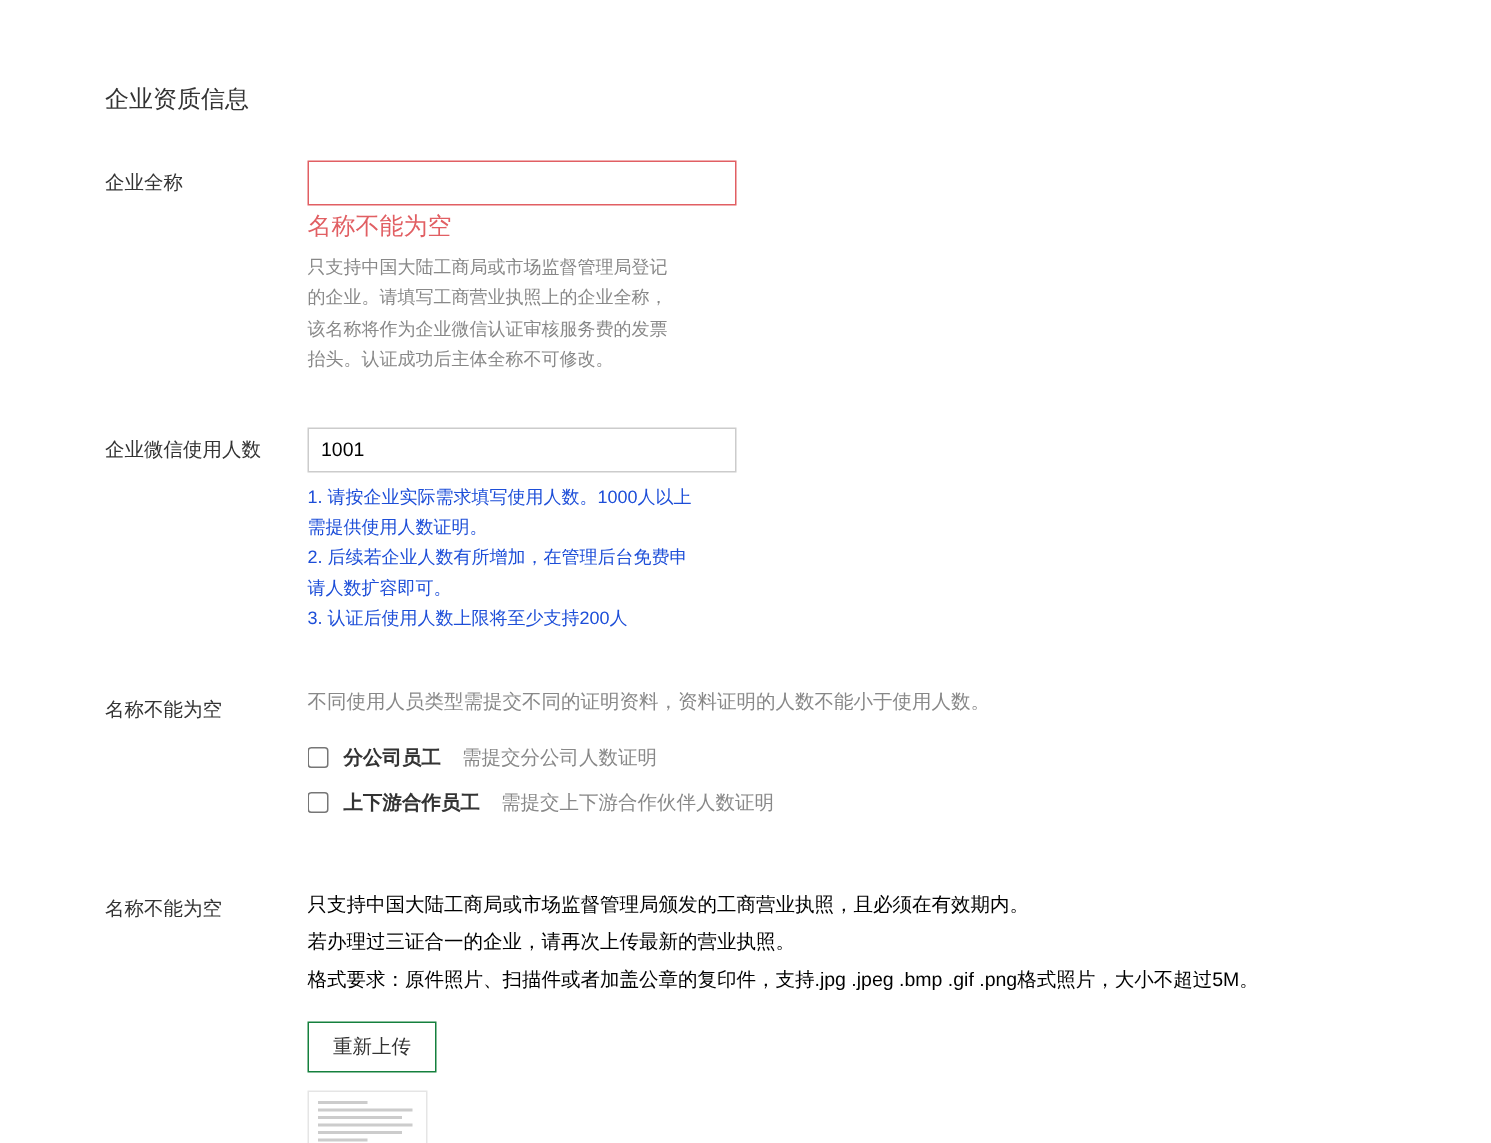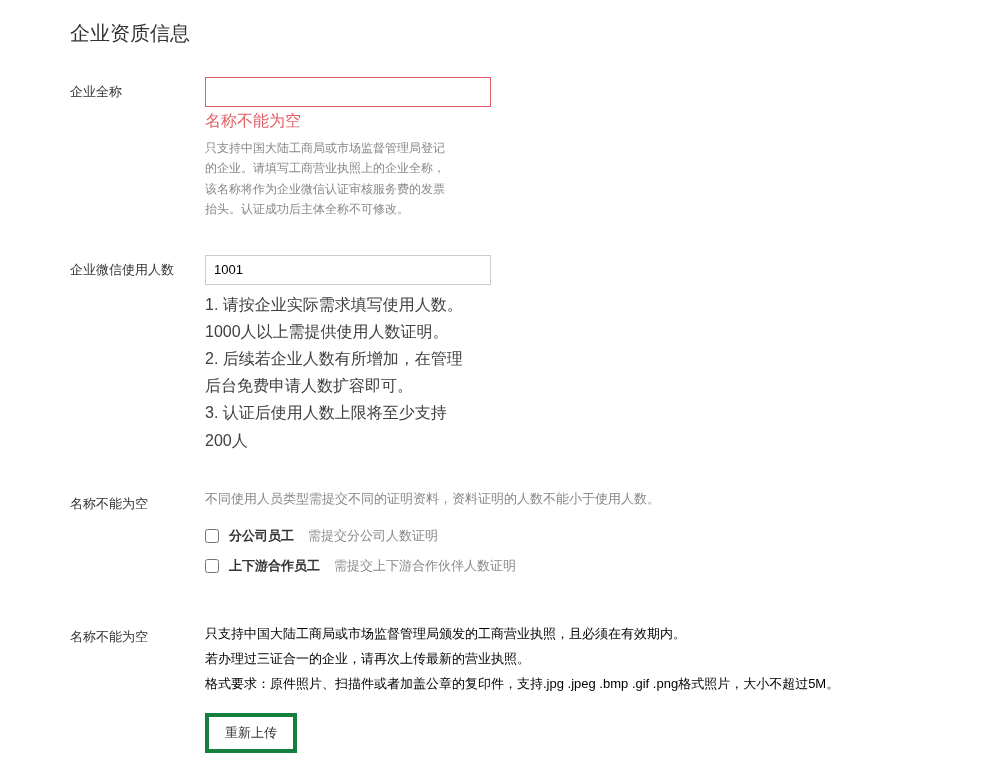--- a/index.html
+++ b/index.html
@@ -5,24 +5,25 @@
     * { box-sizing: border-box; margin: 0; padding: 0; }
     body {
       font-family: -apple-system, BlinkMacSystemFont, "Segoe UI", "Microsoft YaHei", sans-serif;
       font-size: 13px;
       color: #333;
       background: #fff;
       padding: 20px 20px 40px 70px;
       width: 994px;
     }
     .section-title {
-      font-size: 20px;
+      font-size: 16px;
       color: #333;
       margin-bottom: 30px;
       font-weight: normal;
+      margin-top: 36px;
     }
     .form-row {
       display: flex;
       align-items: flex-start;
       margin-bottom: 35px;
     }
     .form-label {
       width: 135px;
       flex-shrink: 0;
       font-size: 13px;
@@ -50,22 +51,22 @@
       margin-top: 4px;
     }
     .help-text {
       color: #888;
       font-size: 12px;
       margin-top: 6px;
       line-height: 1.7;
       max-width: 240px;
     }
     .help-text-wide {
-      color: #404040;
-      font-size: 16px;
+      color: #1d4ed8;
+      font-size: 12px;
       margin-top: 6px;
       line-height: 1.7;
       max-width: 260px;
     }
     .input-banner-row {
       display: flex;
       align-items: flex-start;
       gap: 40px;
     }
     .banner {
@@ -102,21 +103,21 @@
     }
     .section-desc {
       color: #000000;
       font-size: 13px;
       line-height: 1.9;
       margin-bottom: 16px;
     }
     .upload-btn {
       display: inline-block;
       background: #fff;
-      border: 4px solid #15803d;
+      border: 1px solid #15803d;
       padding: 7px 16px;
       font-size: 13px;
       color: #333;
       cursor: pointer;
     }
     .thumb {
       margin-top: 12px;
       width: 80px;
       height: 52px;
       border: 1px solid #e5e5e5;

